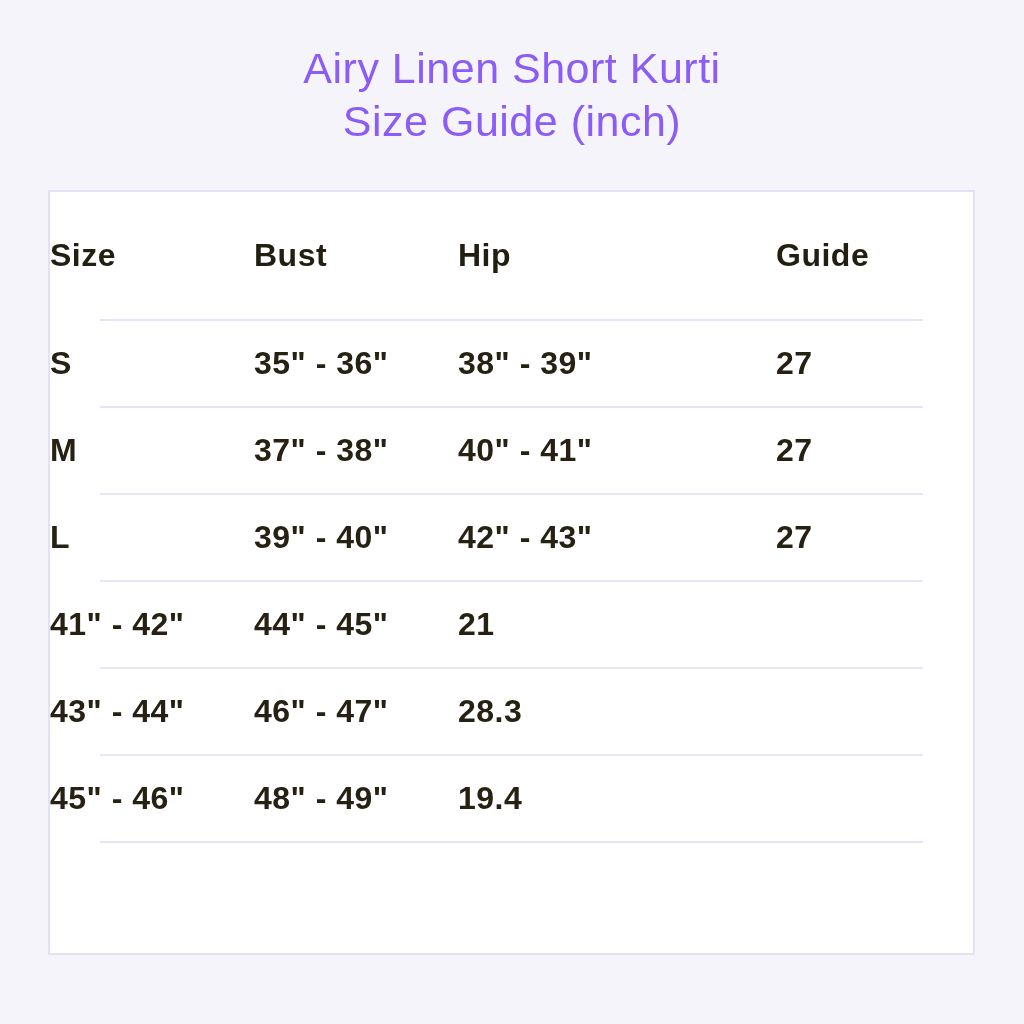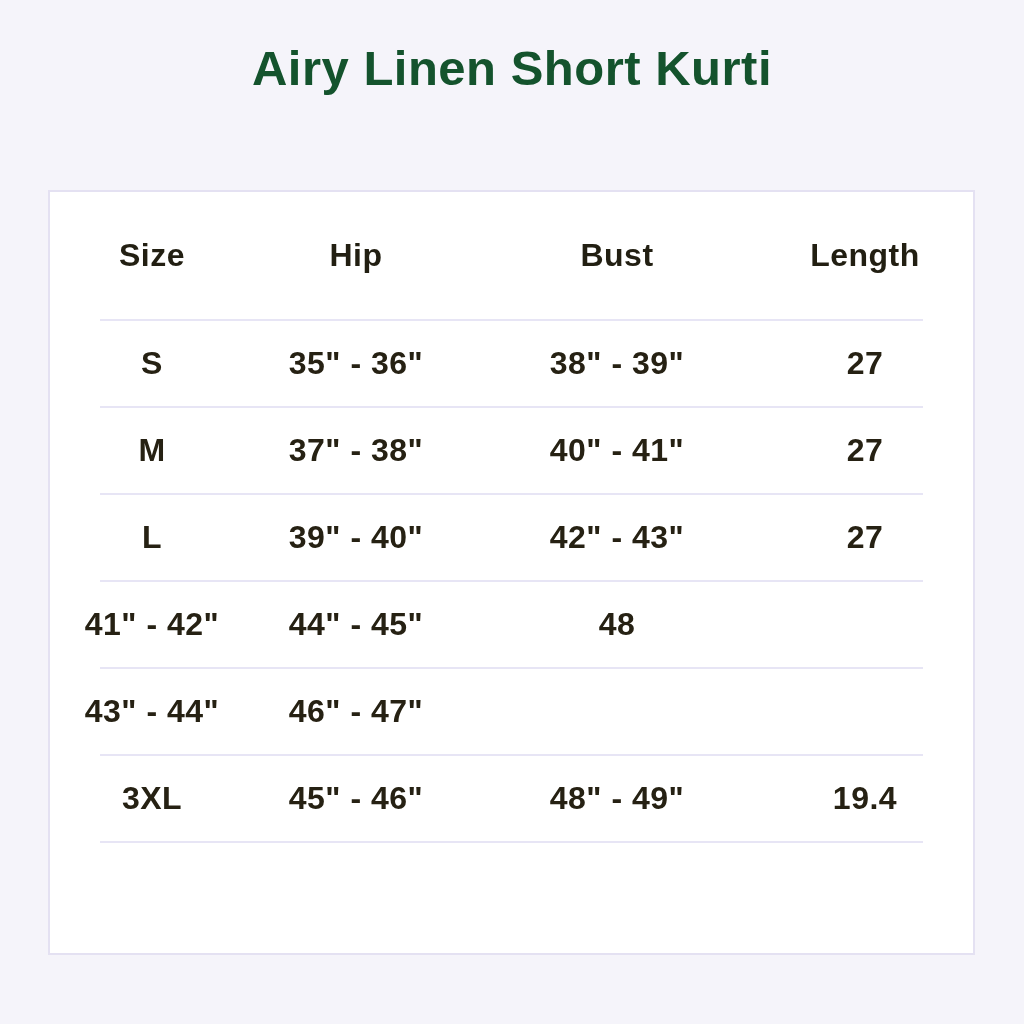--- a/index.html
+++ b/index.html
@@ -10,24 +10,24 @@
     width: 1024px;
     height: 1024px;
     background: #f5f4fa;
     font-family: "Liberation Sans", sans-serif;
     position: relative;
     overflow: hidden;
   }
   .title-block {
     padding-top: 42px;
     text-align: center;
-    font-weight: bold;
-    font-size: 49px;
+    font-weight: normal;
+    font-size: 43px;
     line-height: 53px;
-    color: #14532d;
+    color: #8b5cf6;
     letter-spacing: 0.5px;
   }
   .card {
     position: absolute;
     left: 48px;
     top: 190px;
     width: 927px;
     height: 765px;
     box-sizing: border-box;
     background: #ffffff;
@@ -36,50 +36,50 @@
   .trow {
     display: grid;
     grid-template-columns: 204px 204px 318px 178px;
     align-items: center;
     height: 85px;
   }
   .trow.header {
     height: 127px;
   }
   .cell {
-    text-align: center;
     font-weight: bold;
     font-size: 32px;
     color: #262113;
     letter-spacing: 0.5px;
     white-space: nowrap;
   }
   .trow.header .cell {
     color: #221f12;
   }
   .divider {
     height: 0;
     border-top: 2px solid #e7e5f5;
     margin: 0 50px;
   }
 </style>
 </head>
 <body>
 
 <div class="title-block">
   <div>Airy Linen Short Kurti</div>
+  <div>Size Guide (inch)</div>
 </div>
 
 <div class="card">
 
   <div class="trow header">
     <div class="cell">Size</div>
+    <div class="cell">Bust</div>
     <div class="cell">Hip</div>
-    <div class="cell">Bust</div>
-    <div class="cell">Length</div>
+    <div class="cell">Guide</div>
   </div>
   <div class="divider"></div>
 
   <div class="trow">
     <div class="cell">S</div>
     <div class="cell">35" - 36"</div>
     <div class="cell">38" - 39"</div>
     <div class="cell">27</div>
   </div>
   <div class="divider"></div>
@@ -96,32 +96,32 @@
     <div class="cell">L</div>
     <div class="cell">39" - 40"</div>
     <div class="cell">42" - 43"</div>
     <div class="cell">27</div>
   </div>
   <div class="divider"></div>
 
   <div class="trow">
     <div class="cell">41" - 42"</div>
     <div class="cell">44" - 45"</div>
-    <div class="cell">48</div>
+    <div class="cell">21</div>
   </div>
   <div class="divider"></div>
 
   <div class="trow">
     <div class="cell">43" - 44"</div>
     <div class="cell">46" - 47"</div>
+    <div class="cell">28.3</div>
   </div>
   <div class="divider"></div>
 
   <div class="trow">
-    <div class="cell">3XL</div>
     <div class="cell">45" - 46"</div>
     <div class="cell">48" - 49"</div>
     <div class="cell">19.4</div>
   </div>
   <div class="divider"></div>
 
 
 </div>
 
 </body></html>

